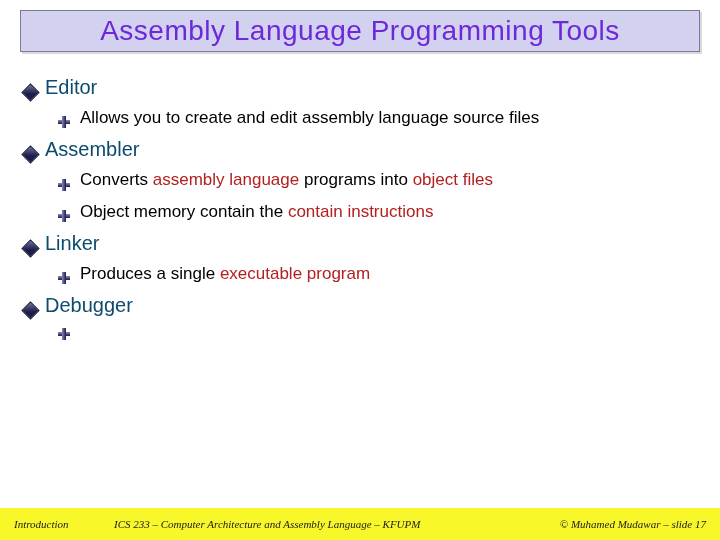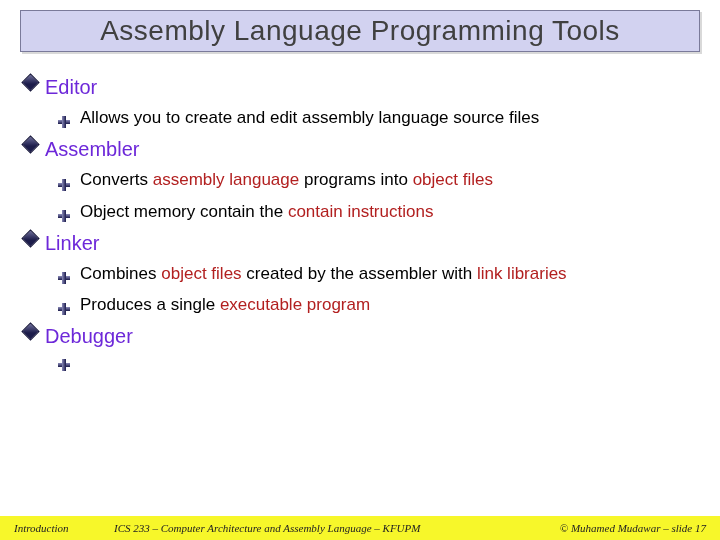--- a/index.html
+++ b/index.html
@@ -16,35 +16,35 @@
     background: #d2d2f0;
     border: 1px solid #7a7a9a;
     padding: 4px 8px;
     text-align: center;
     box-shadow: 2px 2px 0 rgba(0,0,0,0.15);
   }
   .title-box h1 {
     font-family: "Comic Sans MS", "Comic Sans", cursive, sans-serif;
     font-weight: 400;
     font-size: 28px;
-    color: #404040;
+    color: #6d28d9;
     letter-spacing: 0.5px;
   }
   .content {
     padding: 4px 24px 0 24px;
   }
   .section {
     margin-top: 10px;
   }
   .section-head {
     display: flex;
-    align-items: flex-start;
+    align-items: flex-end;
     gap: 8px;
     font-size: 20px;
-    color: #6d28d9;
+    color: #0c4a6e;
     margin-bottom: 6px;
   }
   .diamond-icon {
     width: 13px;
     height: 13px;
     transform: rotate(45deg);
     background: linear-gradient(135deg, #6d6d9a 0%, #1c1c4a 60%);
     border: 1px solid #0d0d33;
     flex-shrink: 0;
     display: inline-block;
@@ -84,21 +84,21 @@
   .hl { color: #b22020; }
   .footer {
     position: absolute;
     left: 0; bottom: 0;
     width: 100%;
     height: 24px;
     background: #f7f72a;
     display: flex;
     align-items: center;
     justify-content: space-between;
-    padding: 8px 14px;
+    padding: 16px 14px;
     font-family: Georgia, "Times New Roman", serif;
     font-style: italic;
     font-size: 11px;
     color: #222;
   }
   .footer .mid { text-align: left; flex: 1; }
   .footer .left { width: 100px; text-align: left; }
   .footer .right { width: 180px; text-align: right; }
 </style>
 </head>
@@ -141,24 +141,20 @@
   </div>
 
   <div class="section">
     <div class="section-head">
       <span class="diamond-icon"></span>
       <span>Linker</span>
     </div>
     <div class="sub-list">
       <div class="sub-item">
         <span class="cross-icon"></span>
-        <span><span>Combines </span><span class="hl">object files</span><span> created by the assembler with </span><span class="hl">link libraries</span></span>
-      </div>
-      <div class="sub-item">
-        <span class="cross-icon"></span>
         <span><span>Produces a single </span><span class="hl">executable program</span></span>
       </div>
     </div>
   </div>
 
   <div class="section">
     <div class="section-head">
       <span class="diamond-icon"></span>
       <span>Debugger</span>
     </div>

